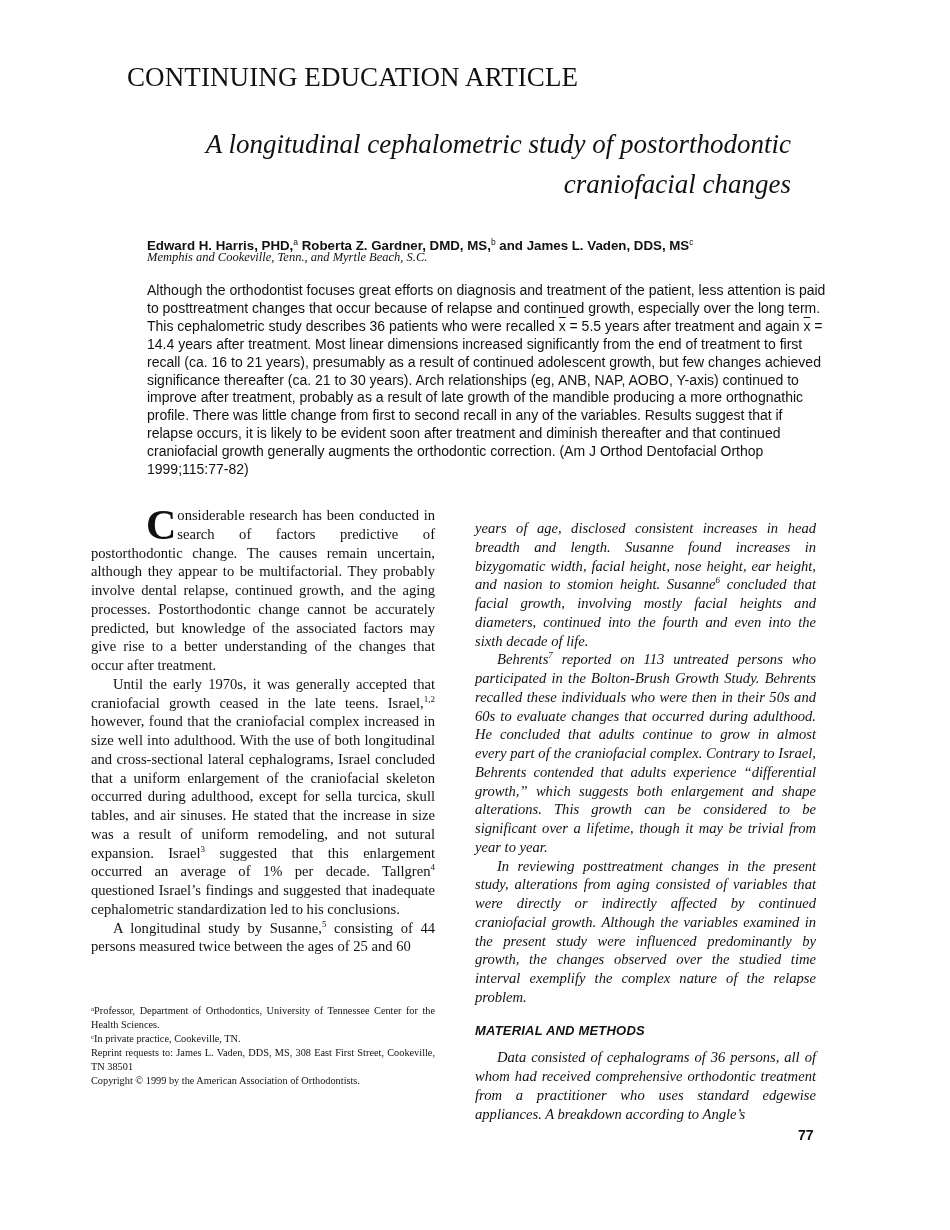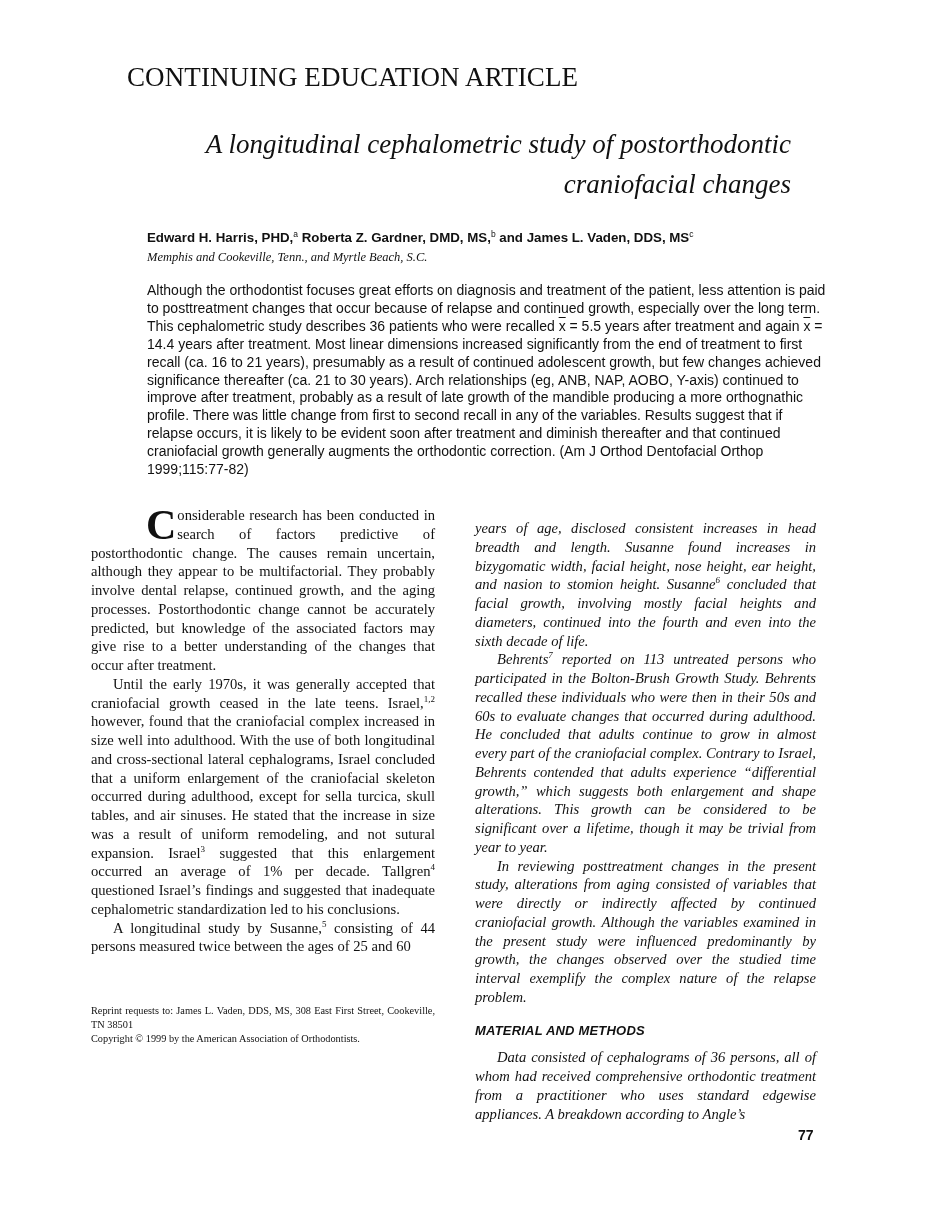--- a/index.html
+++ b/index.html
@@ -1,20 +1,20 @@
 <!DOCTYPE html>
 <html><head>
 <meta charset="utf-8">
 <style>
   html, body { margin: 0; padding: 0; background: #ffffff; }
   body { width: 950px; height: 1230px; position: relative; overflow: hidden; color: #111; }
   .abs { position: absolute; }
   #section-label { left: 91px; top: 62px; font-family: "Liberation Serif", serif; font-size: 27px; letter-spacing: 0.1px; white-space: nowrap; margin-left: 36px; }
   #title { left: 91px; top: 124px; width: 700px; font-family: "Liberation Serif", serif; font-style: italic; font-size: 27px; line-height: 40px; text-align: right; }
-  #authors { left: 147px; top: 229px; font-family: "Liberation Sans", sans-serif; font-weight: bold; font-size: 13.3px; white-space: nowrap; }
+  #authors { left: 147px; top: 237px; font-family: "Liberation Sans", sans-serif; font-weight: bold; font-size: 13.3px; white-space: nowrap; }
   #authors sup { font-size: 8.5px; font-weight: normal; vertical-align: 5px; }
   #affil { left: 147px; top: 250px; font-family: "Liberation Serif", serif; font-style: italic; font-size: 12.5px; white-space: nowrap; }
   #abstract { left: 147px; top: 282px; width: 683px; font-family: "Liberation Sans", sans-serif; font-size: 14px; line-height: 17.9px; }
   .col { font-family: "Liberation Serif", serif; font-size: 14.6px; line-height: 18.75px; text-align: justify; hyphens: none; }
   #col-left { left: 91px; top: 506px; width: 344px; }
   #col-right { left: 475px; top: 519px; width: 341px; font-style: italic; }
   .col p { margin: 0; text-indent: 22px; }
   .col p.noind { text-indent: 0; }
   .dropcap { float: left; font-size: 42px; line-height: 34px; font-weight: bold; margin: 2px 1px 0 55px; font-family: "Liberation Serif", serif; }
   .col sup { font-size: 9px; vertical-align: 6px; line-height: 0; }
@@ -42,20 +42,22 @@
   <span>Although the orthodontist focuses great efforts on diagnosis and treatment of the patient, less attention is paid to posttreatment changes that occur because of relapse and continued growth, especially over the long term. This cephalometric study describes 36 patients who were recalled </span><span class="xbar">x</span><span> = 5.5 years after treatment and again </span><span class="xbar">x</span><span> = 14.4 years after treatment. Most linear dimensions increased significantly from the end of treatment to first recall (ca. 16 to 21 years), presumably as a result of continued adolescent growth, but few changes achieved significance thereafter (ca. 21 to 30 years). Arch relationships (eg, ANB, NAP, AOBO, Y-axis) continued to improve after treatment, probably as a result of late growth of the mandible producing a more orthognathic profile. There was little change from first to second recall in any of the variables. Results suggest that if relapse occurs, it is likely to be evident soon after treatment and diminish thereafter and that continued craniofacial growth generally augments the orthodontic correction. (Am J Orthod Dentofacial Orthop 1999;115:77-82)</span>
 </div>
 
 <div id="col-left" class="abs col">
   <p class="noind"><span class="dropcap">C</span><span>onsiderable research has been conducted in search of factors predictive of postorthodontic change. The causes remain uncertain, although they appear to be multifactorial. They probably involve dental relapse, continued growth, and the aging processes. Postorthodontic change cannot be accurately predicted, but knowledge of the associated factors may give rise to a better understanding of the changes that occur after treatment.</span></p>
   <p><span>Until the early 1970s, it was generally accepted that craniofacial growth ceased in the late teens. Israel,</span><sup>1,2</sup><span> however, found that the craniofacial complex increased in size well into adulthood. With the use of both longitudinal and cross-sectional lateral cephalograms, Israel concluded that a uniform enlargement of the craniofacial skeleton occurred during adulthood, except for sella turcica, skull tables, and air sinuses. He stated that the increase in size was a result of uniform remodeling, and not sutural expansion. Israel</span><sup>3</sup><span> suggested that this enlargement occurred an average of 1% per decade. Tallgren</span><sup>4</sup><span> questioned Israel’s findings and suggested that inadequate cephalometric standardization led to his conclusions.</span></p>
   <p><span>A longitudinal study by Susanne,</span><sup>5</sup><span> consisting of 44 persons measured twice between the ages of 25 and 60</span></p>
 </div>
 
 <div id="footnotes" class="abs">
+  <div><sup>a</sup><span>Professor, Department of Orthodontics, University of Tennessee Center for the Health Sciences.</span></div>
+  <div><sup>c</sup><span>In private practice, Cookeville, TN.</span></div>
   <div>Reprint requests to: James L. Vaden, DDS, MS, 308 East First Street, Cookeville, TN 38501</div>
   <div>Copyright © 1999 by the American Association of Orthodontists.</div>
 </div>
 
 <div id="col-right" class="abs col">
   <p class="noind"><span>years of age, disclosed consistent increases in head breadth and length. Susanne found increases in bizygomatic width, facial height, nose height, ear height, and nasion to stomion height. Susanne</span><sup>6</sup><span> concluded that facial growth, involving mostly facial heights and diameters, continued into the fourth and even into the sixth decade of life.</span></p>
   <p><span>Behrents</span><sup>7</sup><span> reported on 113 untreated persons who participated in the Bolton-Brush Growth Study. Behrents recalled these individuals who were then in their 50s and 60s to evaluate changes that occurred during adulthood. He concluded that adults continue to grow in almost every part of the craniofacial complex. Contrary to Israel, Behrents contended that adults experience “differential growth,” which suggests both enlargement and shape alterations. This growth can be considered to be significant over a lifetime, though it may be trivial from year to year.</span></p>
   <p>In reviewing posttreatment changes in the present study, alterations from aging consisted of variables that were directly or indirectly affected by continued craniofacial growth. Although the variables examined in the present study were influenced predominantly by growth, the changes observed over the studied time interval exemplify the complex nature of the relapse problem.</p>
   <div id="heading-mm">MATERIAL AND METHODS</div>
   <p>Data consisted of cephalograms of 36 persons, all of whom had received comprehensive orthodontic treatment from a practitioner who uses standard edgewise appliances. A breakdown according to Angle’s</p>

